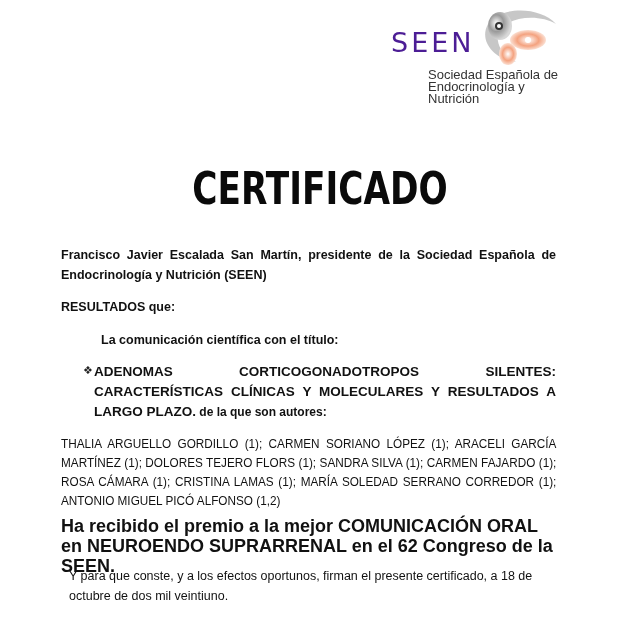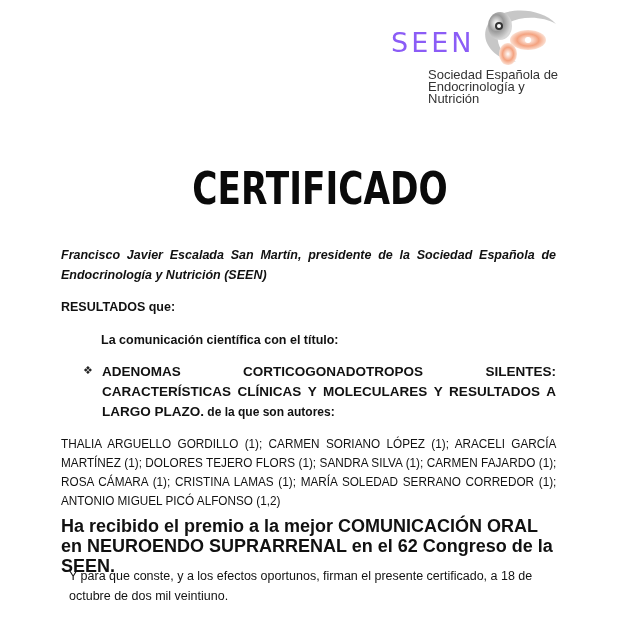--- a/index.html
+++ b/index.html
@@ -22,21 +22,21 @@
       width: 180px;
       height: 84px;
     }
     .logo-word {
       position: absolute;
       left: 3px;
       top: 21px;
       font-family: "DejaVu Sans", sans-serif;
       font-size: 27px;
       letter-spacing: 3px;
-      color: #8b5cf6;
+      color: #4c1d95;
       font-weight: normal;
     }
     .logo-sub {
       position: absolute;
       left: 40px;
       top: 63px;
       font-family: "Liberation Sans", sans-serif;
       font-size: 13px;
       line-height: 12px;
       color: #333333;
@@ -64,38 +64,38 @@
     }
     .para {
       position: absolute;
       left: 61px;
       width: 495px;
       font-size: 12.5px;
       line-height: 20px;
       font-weight: bold;
       text-align: justify;
     }
-    .p1 { top: 245px; font-style: italic; }
+    .p1 { top: 245px; }
     .p2 { top: 297px; }
     .p3 { top: 330px; padding-left: 40px; }
     .titulo-block {
       position: absolute;
       left: 83px;
       top: 362px;
       width: 473px;
     }
     .bullet {
       position: absolute;
       left: 0px;
       top: 2px;
       font-size: 11px;
       color: #222;
     }
     .titulo-text {
-      margin-left: 19px;
+      margin-left: 11px;
       font-size: 13.5px;
       line-height: 20px;
       font-weight: bold;
       text-align: justify;
     }
     .titulo-suffix {
       font-size: 12px;
     }
     .authors {
       position: absolute;

